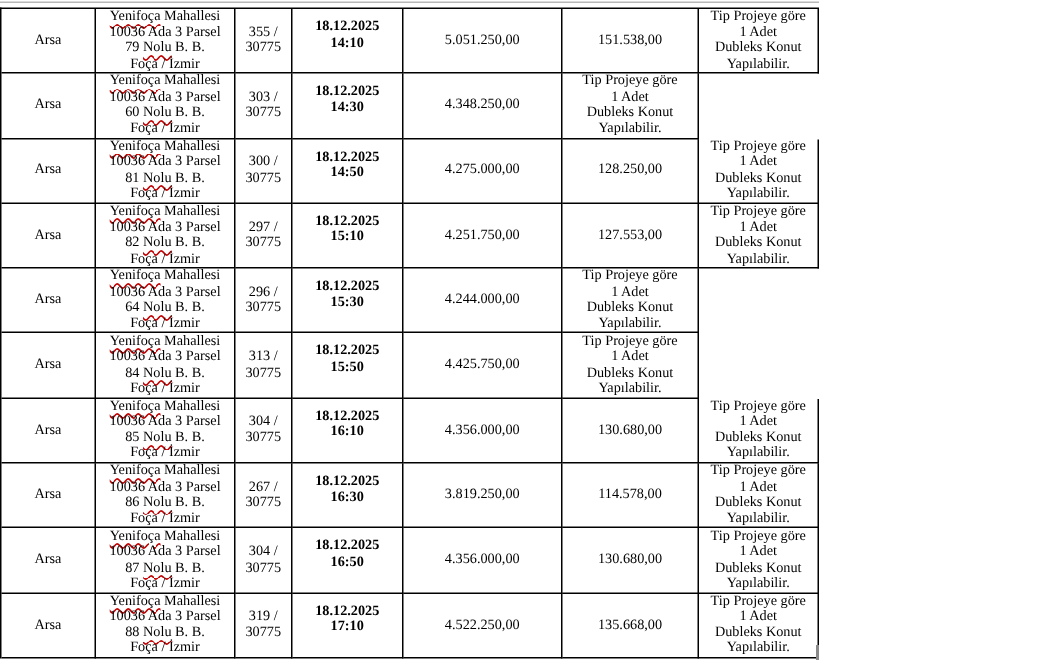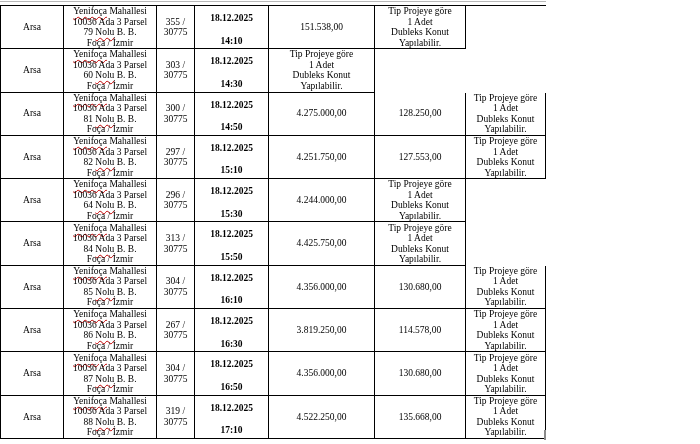--- a/index.html
+++ b/index.html
@@ -46,21 +46,21 @@
   }
   .line { white-space: pre; }
   .sp {
     text-decoration: underline;
     text-decoration-style: wavy;
     text-decoration-color: #c00000;
     text-decoration-thickness: 1px;
     text-underline-offset: 2px;
   }
   .c-date { justify-content: flex-start; padding-top: 7px; font-weight: bold; }
-  .c-date .time { margin-top: 12px; }
+  .c-date .time { }
   .caret {
     position: absolute;
     left: 544px; top: 430px;
     width: 2px; height: 10px;
     background: #8a8a8a;
   }
 </style>
 </head>
 <body>
 
@@ -79,20 +79,23 @@
     </div>
     <div class="cell c-share">
       <div class="line">355 /</div>
       <div class="line">30775</div>
     </div>
     <div class="cell c-date">
       <div class="line">18.12.2025</div>
       <div class="line time">14:10</div>
     </div>
     <div class="cell c-amt">
+      <span class="line">5.051.250,00</span>
+    </div>
+    <div class="cell c-amt">
       <span class="line">151.538,00</span>
     </div>
     <div class="cell c-desc">
       <div class="line">Tip Projeye göre</div>
       <div class="line">1 Adet</div>
       <div class="line">Dubleks Konut</div>
       <div class="line">Yapılabilir.</div>
     </div>
   </div>
       <div class="row">
@@ -105,20 +108,23 @@
       <div class="line"><span>60 </span><span class="sp">Nolu</span><span> B. B.</span></div>
       <div class="line">Foça / İzmir</div>
     </div>
     <div class="cell c-share">
       <div class="line">303 /</div>
       <div class="line">30775</div>
     </div>
     <div class="cell c-date">
       <div class="line">18.12.2025</div>
       <div class="line time">14:30</div>
+    </div>
+    <div class="cell c-amt">
+      <span class="line">4.348.250,00</span>
     </div>
     <div class="cell c-desc">
       <div class="line">Tip Projeye göre</div>
       <div class="line">1 Adet</div>
       <div class="line">Dubleks Konut</div>
       <div class="line">Yapılabilir.</div>
     </div>
   </div>
       <div class="row">
     <div class="cell c-type">

